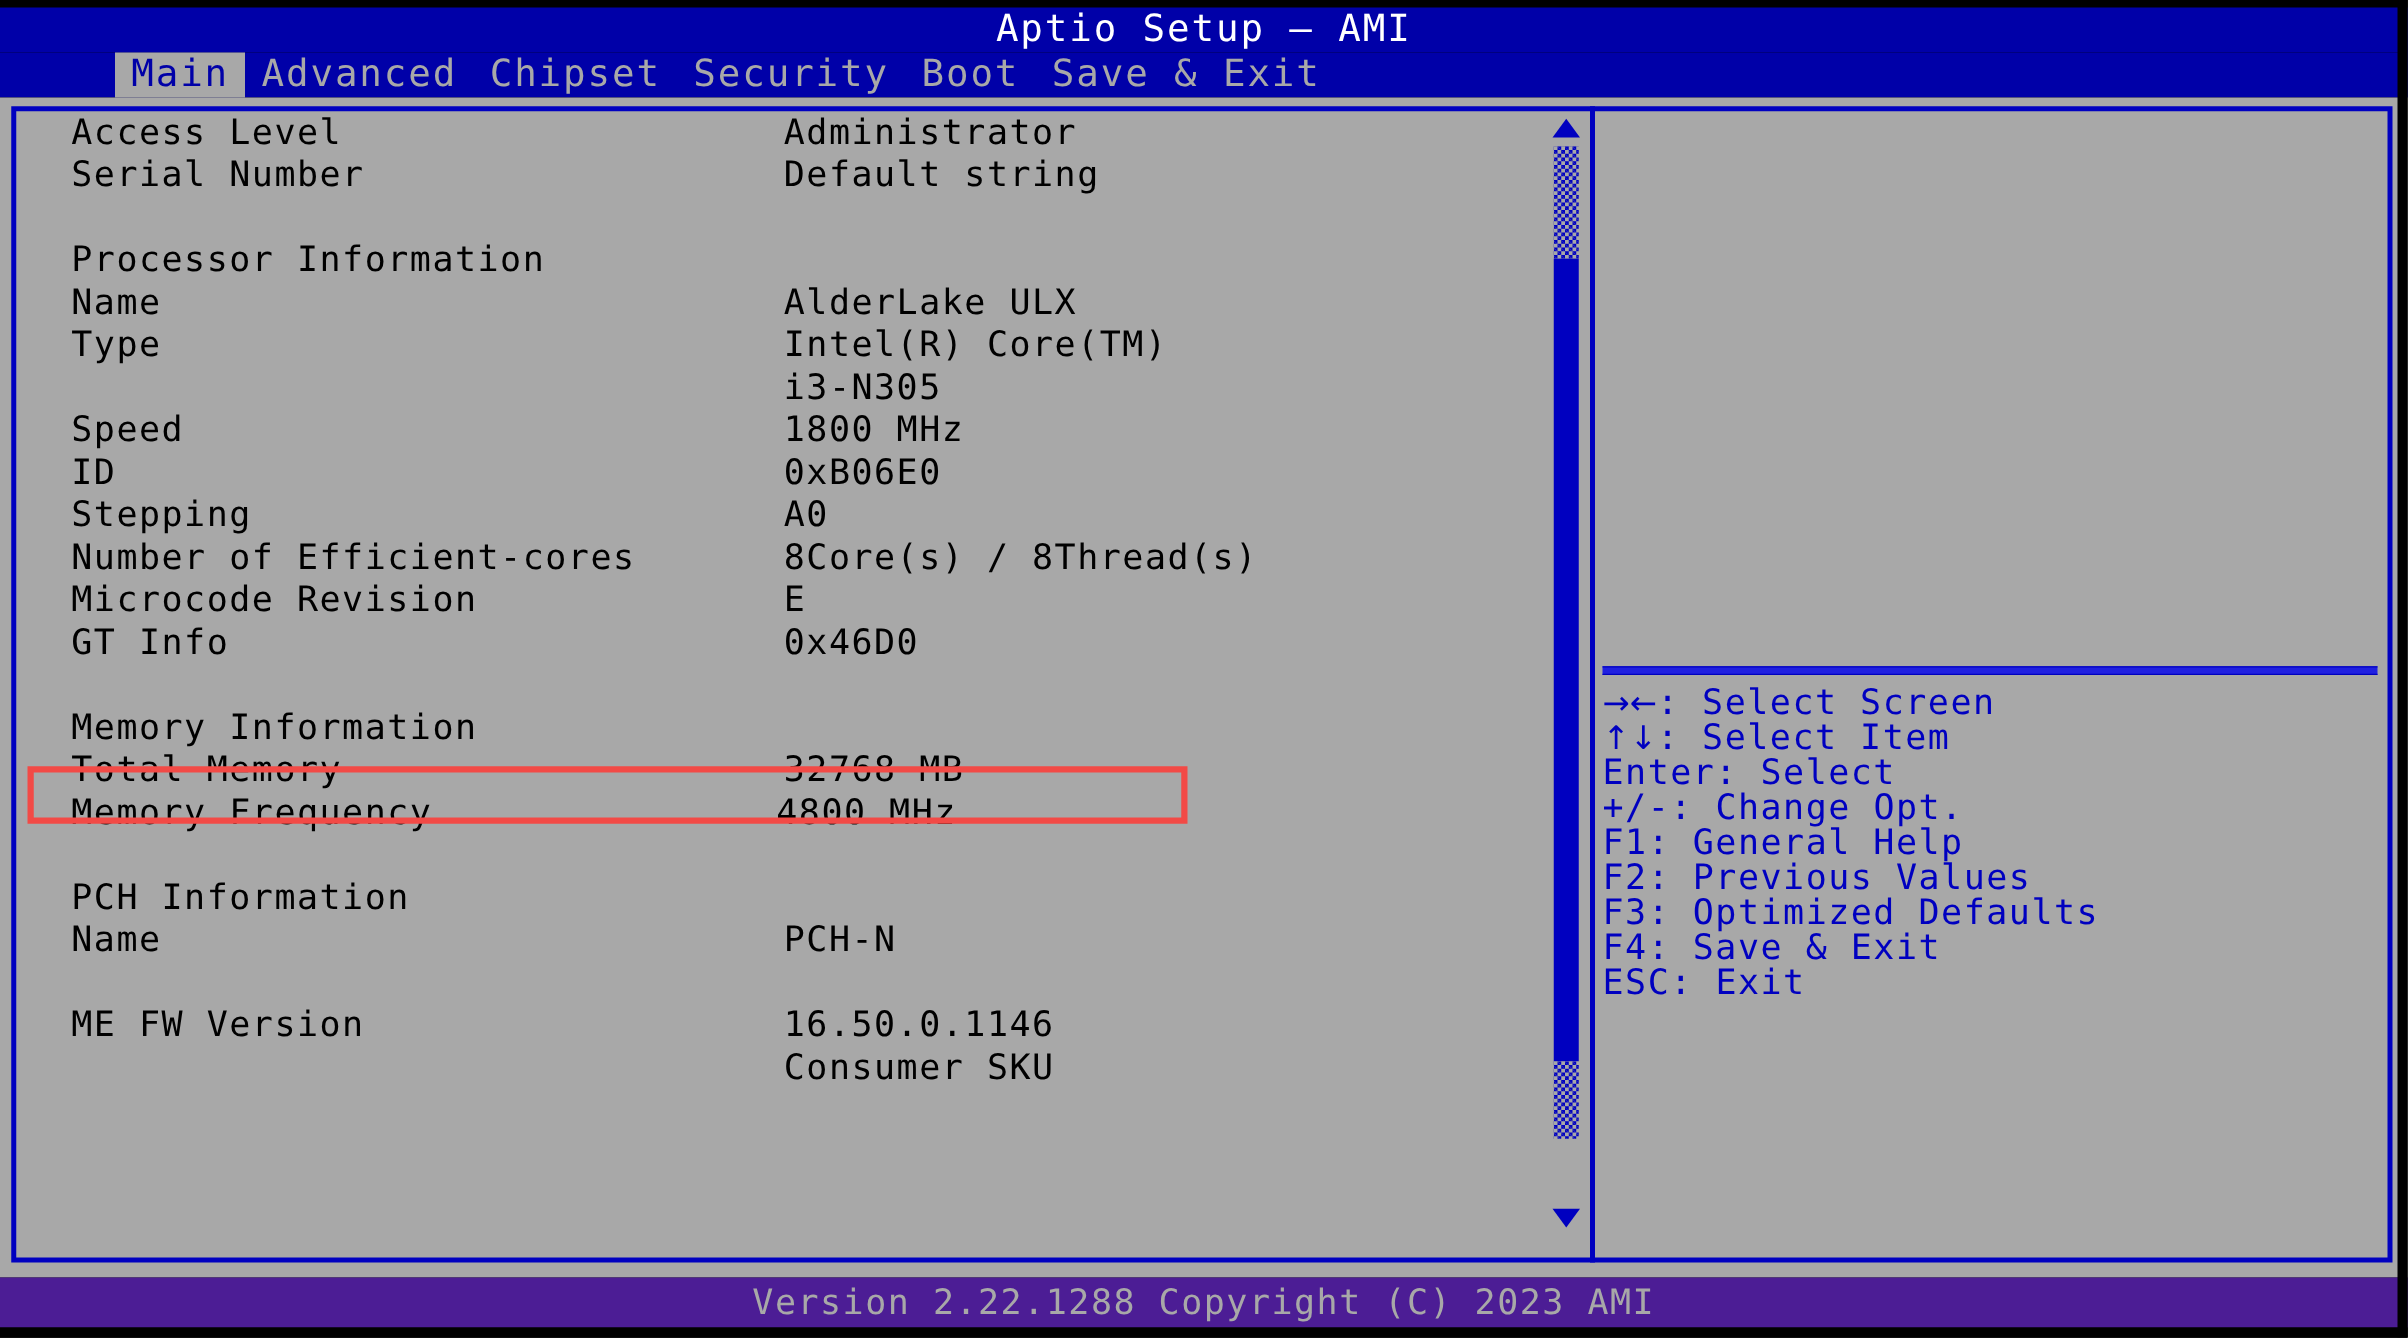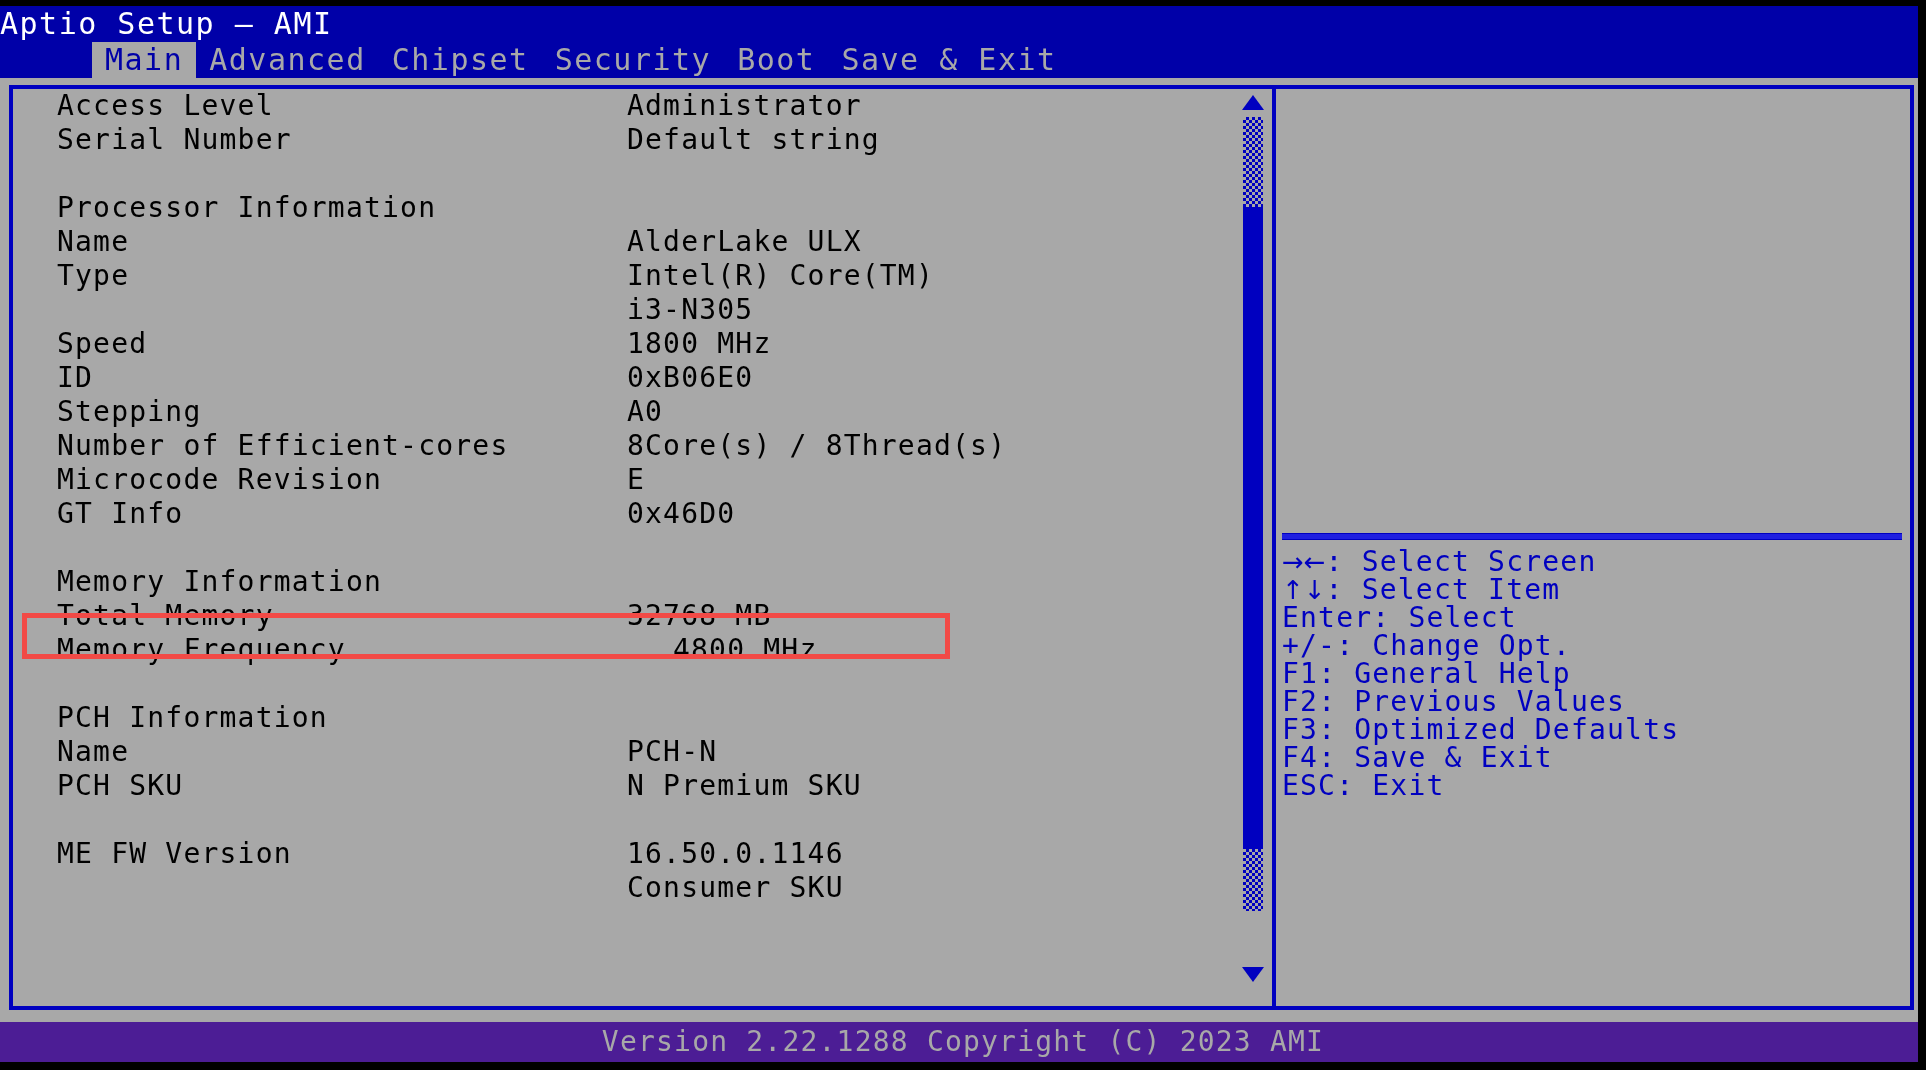--- a/index.html
+++ b/index.html
@@ -36,20 +36,21 @@
   .titlebar {
     position: absolute;
     left: 0; top: 6px;
     width: 1926px; height: 36px;
     background: #0000a8;
   }
   .titlebar-text {
     position: absolute;
     left: 0; top: 0;
     width: 1926px;
+    text-align: center;
     line-height: 36px;
     font-size: 30px;
     letter-spacing: 1.5px;
     color: #ffffff;
     white-space: pre;
   }
 
   
   .tabbar {
     position: absolute;
@@ -131,21 +132,21 @@
     position: absolute;
     left: 44px; top: 0;
     white-space: pre;
   }
   .row .value {
     position: absolute;
     left: 614px; top: 0;
     white-space: pre;
   }
   .row .value.indent {
-    left: 660px;
+    left: 608px;
     text-align: right;
   }
 
   
   .scrollbar {
     position: absolute;
     left: 1240px; top: 89px;
     width: 28px; height: 917px;
   }
   .sb-arrow {
@@ -300,21 +301,20 @@
         <div class="row"><span class="label">Number of Efficient-cores</span><span class="value">8Core(s) / 8Thread(s)</span></div>
         <div class="row"><span class="label">Microcode Revision</span><span class="value">E</span></div>
         <div class="row"><span class="label">GT Info</span><span class="value">0x46D0</span></div>
         <div class="row spacer"></div>
         <div class="row"><span class="label">Memory Information</span></div>
         <div class="row"><span class="label">Total Memory</span><span class="value">32768 MB</span></div>
         <div class="row"><span class="label">Memory Frequency</span><span class="value indent">4800 MHz</span></div>
         <div class="row spacer"></div>
         <div class="row"><span class="label">PCH Information</span></div>
         <div class="row"><span class="label">Name</span><span class="value">PCH-N</span></div>
-        <div class="row"><span class="label">PCH SKU</span><span class="value">N Premium SKU</span></div>
         <div class="row spacer"></div>
         <div class="row"><span class="label">ME FW Version</span><span class="value">16.50.0.1146</span></div>
         <div class="row"><span class="value">Consumer SKU</span></div>
       </div>
   </div>
 
   <div class="scrollbar">
     <div class="sb-arrow up"></div>
     <div class="sb-track upper"></div>
     <div class="sb-thumb"></div>

